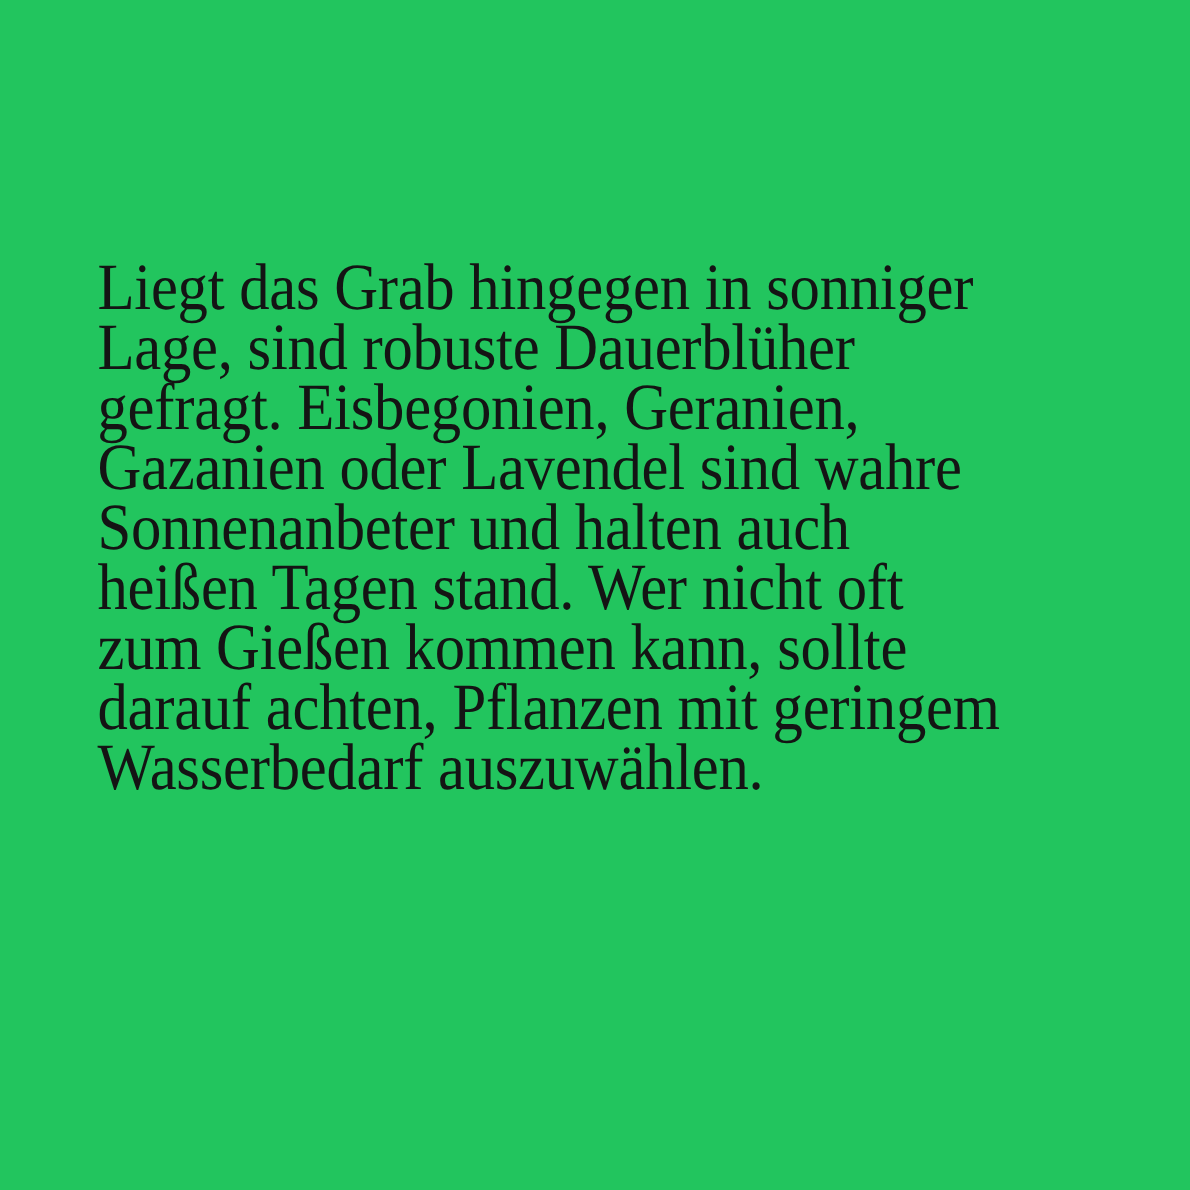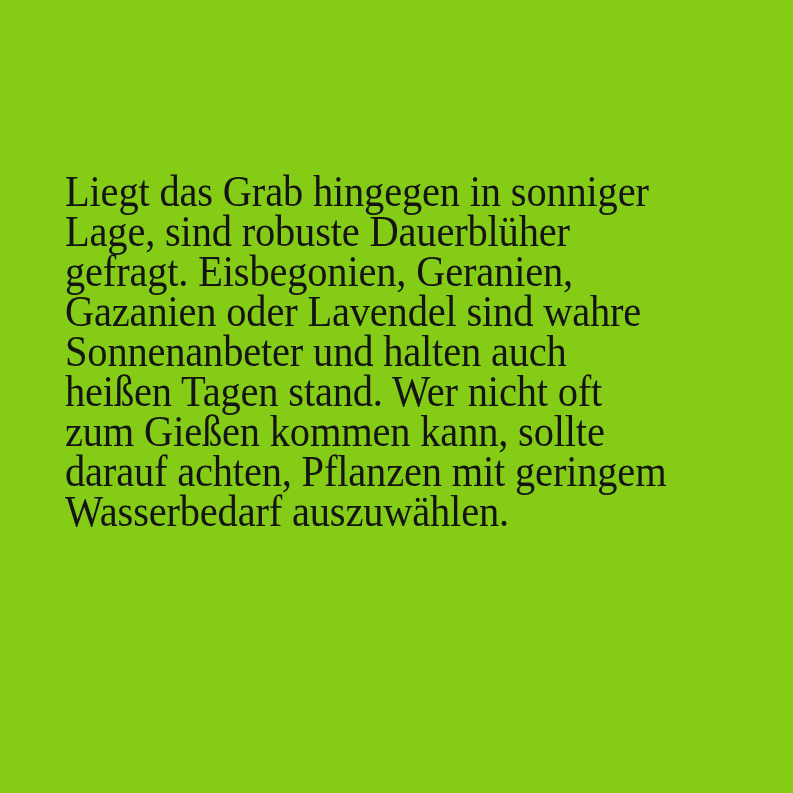--- a/index.html
+++ b/index.html
@@ -10,21 +10,21 @@
     width: 793px;
     height: 793px;
     background: #ffffff;
     overflow: hidden;
     position: relative;
     font-family: "Liberation Serif", "DejaVu Serif", serif;
   }
   .page {
     position: absolute;
     inset: 0;
-    background: #84cc16;
+    background: #22c55e;
     font-family: Liberation Serif, serif;
   }
   .text-block {
     position: absolute;
     left: 65px;
     top: 172px;
     width: 760px;
     font-size: 44px;
     line-height: 40px;
     color: #141414;

